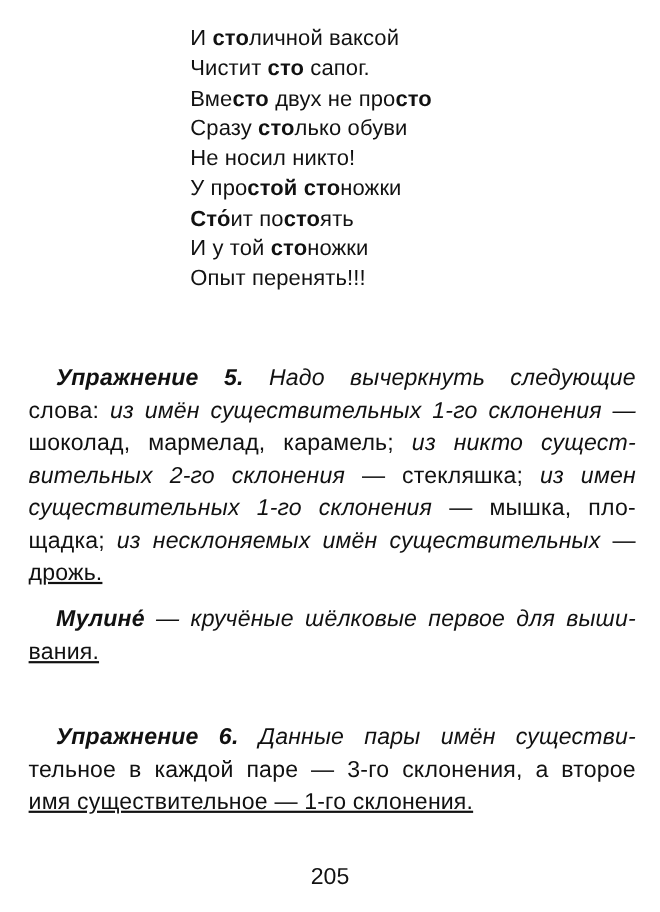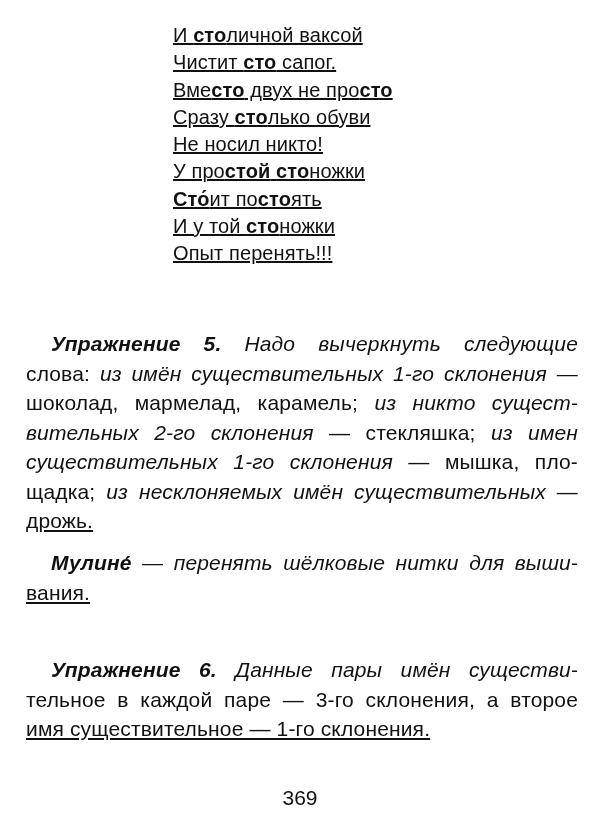--- a/index.html
+++ b/index.html
@@ -15,21 +15,20 @@
       font-family: "Liberation Sans", "DejaVu Sans", sans-serif;
       color: #111111;
     }
     .poem {
       position: absolute;
       left: 173px;
       top: 22px;
       font-size: 20px;
       line-height: 27.3px;
       letter-spacing: 0.1px;
-      text-decoration: underline;
     }
     .poem-line { white-space: nowrap; }
     .para {
       position: absolute;
       left: 26px;
       width: 552px;
       font-size: 21px;
       line-height: 29.5px;
       text-align: justify;
       letter-spacing: 0.15px;
@@ -75,23 +74,23 @@
     <span class="line indent"><b>Упражнение 5.</b><span> Надо вычеркнуть следующие</span></span>
     <span class="line"><span>слова: </span><i>из имён существительных 1-го склонения —</i></span>
     <span class="line"><span>шоколад, мармелад, карамель; </span><i>из никто сущест-</i></span>
     <span class="line"><i>вительных 2-го склонения</i><span> — стекляшка; </span><i>из имен</i></span>
     <span class="line"><i>существительных 1-го склонения</i><span> — мышка, пло-</span></span>
     <span class="line"><span>щадка; </span><i>из несклоняемых имён существительных</i><span> —</span></span>
     <span class="line last"><span>дрожь.</span></span>
   </div>
 
 <div class="para muline">
-    <span class="line indent"><b>Мулине́</b><span> — перенять шёлковые нитки для выши-</span></span>
+    <span class="line indent"><b>Мулине́</b><span> — кручёные шёлковые первое для выши-</span></span>
     <span class="line last"><span>вания.</span></span>
   </div>
 
 <div class="para ex6">
     <span class="line indent"><b>Упражнение 6.</b><span> Данные пары имён существи-</span></span>
     <span class="line"><span>тельное в каждой паре — 3-го склонения, а второе</span></span>
     <span class="line last"><span>имя существительное — 1-го склонения.</span></span>
   </div>
 
-<div class="page-number">369</div>
+<div class="page-number">205</div>
 
 </body></html>

